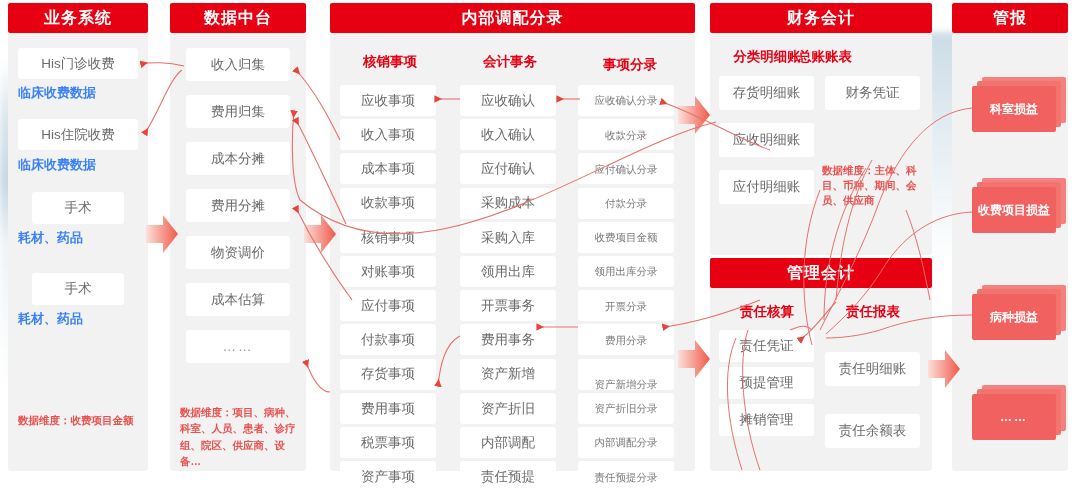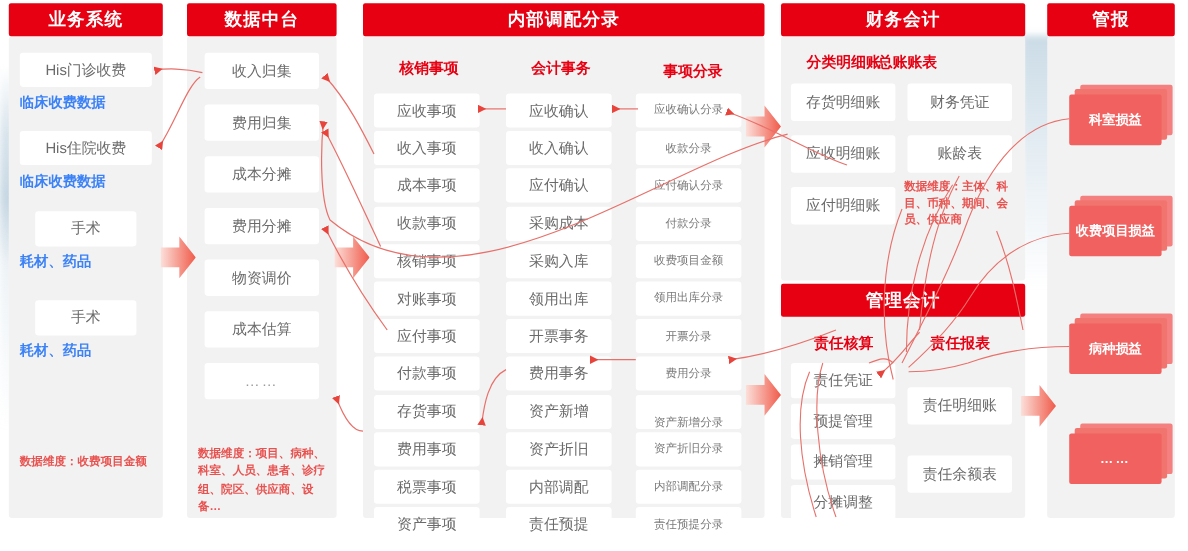--- a/index.html
+++ b/index.html
@@ -270,40 +270,34 @@
   <div class="box" style="left:719px;top:123px;width:95px;height:34px;">
       <span>应收明细账</span>
     </div>
   <div class="box" style="left:719px;top:170px;width:95px;height:34px;">
       <span>应付明细账</span>
     </div>
 
   <div class="box" style="left:825px;top:76px;width:95px;height:34px;">
       <span>财务凭证</span>
     </div>
-  <div class="box" style="left:825px;top:123px;width:95px;height:34px;">
-      <span>账龄表</span>
-    </div>
 
   <div class="dim" style="left:822px;top:163px;width:100px;line-height:1.45;"><span>数据维度：主体、科目、币种、期间、会员、供应商</span></div>
 
   <div class="colttl" style="left:716px;top:303px;width:102px;"><span>责任核算</span></div>
   <div class="colttl" style="left:822px;top:303px;width:102px;"><span>责任报表</span></div>
 
   <div class="box" style="left:719px;top:330px;width:95px;height:32px;">
       <span>责任凭证</span>
     </div>
   <div class="box" style="left:719px;top:367px;width:95px;height:32px;">
       <span>预提管理</span>
     </div>
   <div class="box" style="left:719px;top:404px;width:95px;height:32px;">
       <span>摊销管理</span>
-    </div>
-  <div class="box" style="left:719px;top:441px;width:95px;height:32px;">
-      <span>分摊调整</span>
     </div>
 
   <div class="box" style="left:825px;top:352px;width:95px;height:34px;">
       <span>责任明细账</span>
     </div>
   <div class="box" style="left:825px;top:414px;width:95px;height:34px;">
       <span>责任余额表</span>
     </div>
 
   <div class="stack" style="left:972px;top:178px;width:100px;height:60px;">

